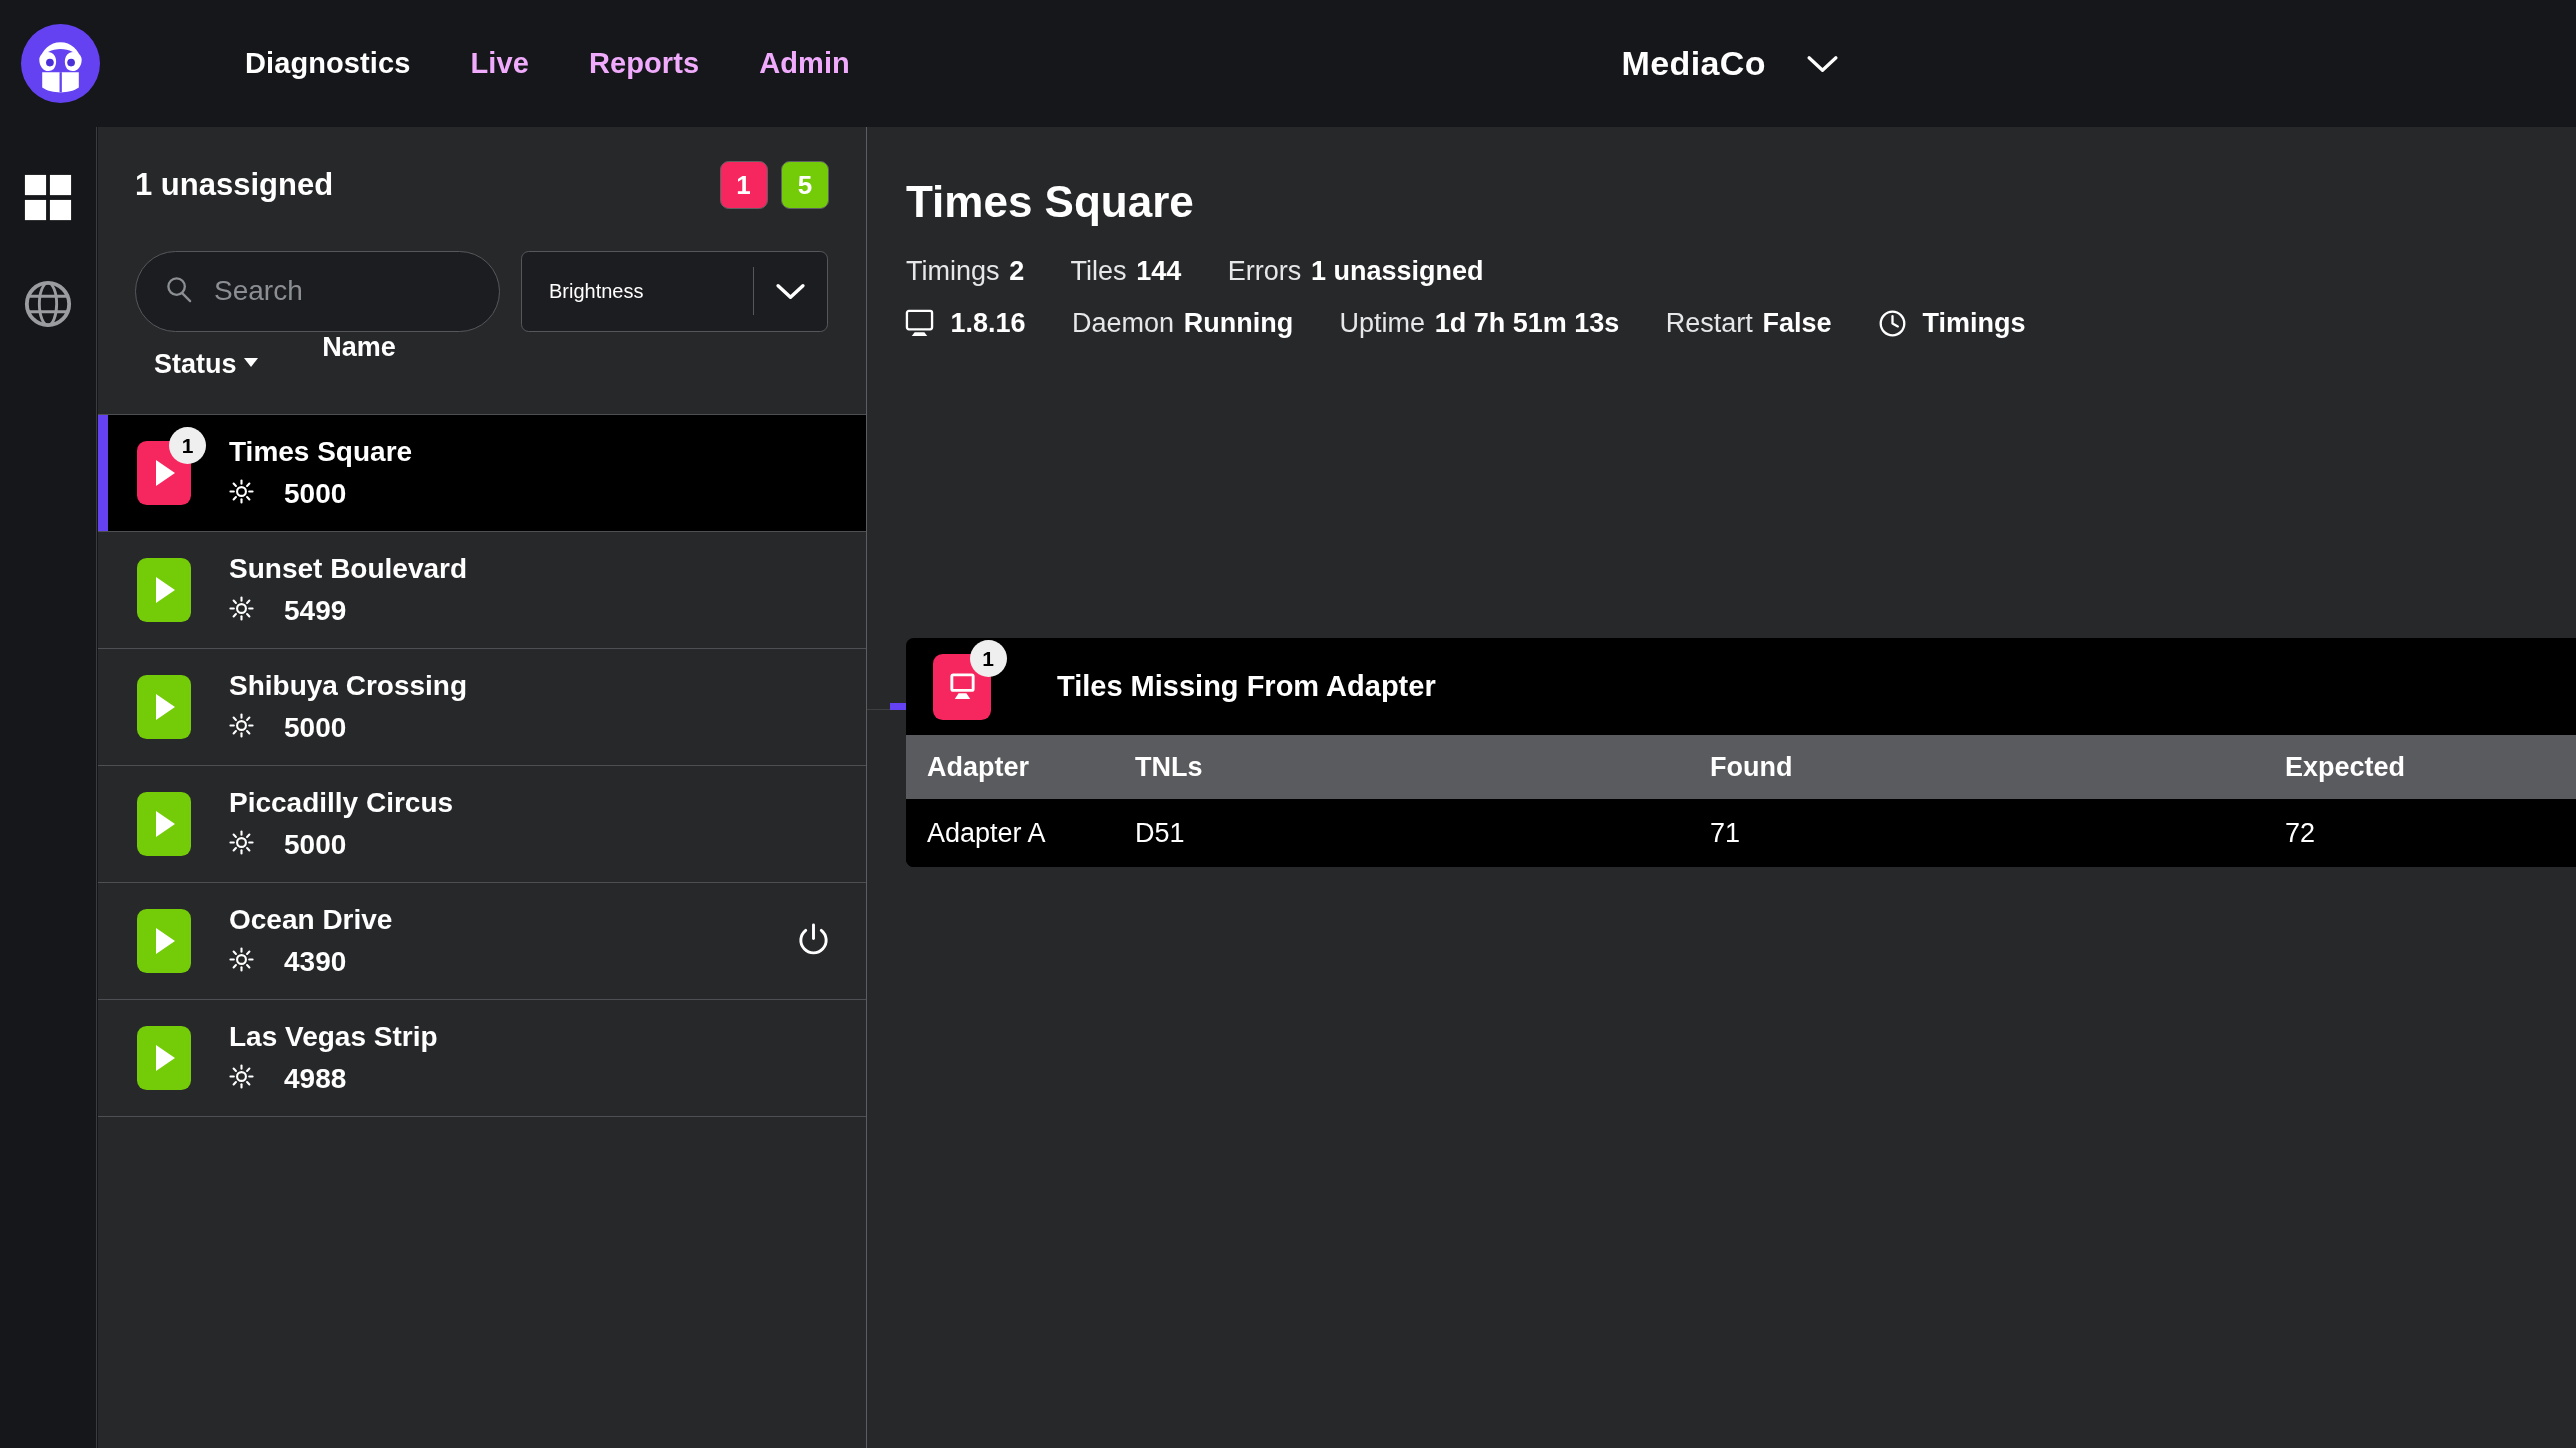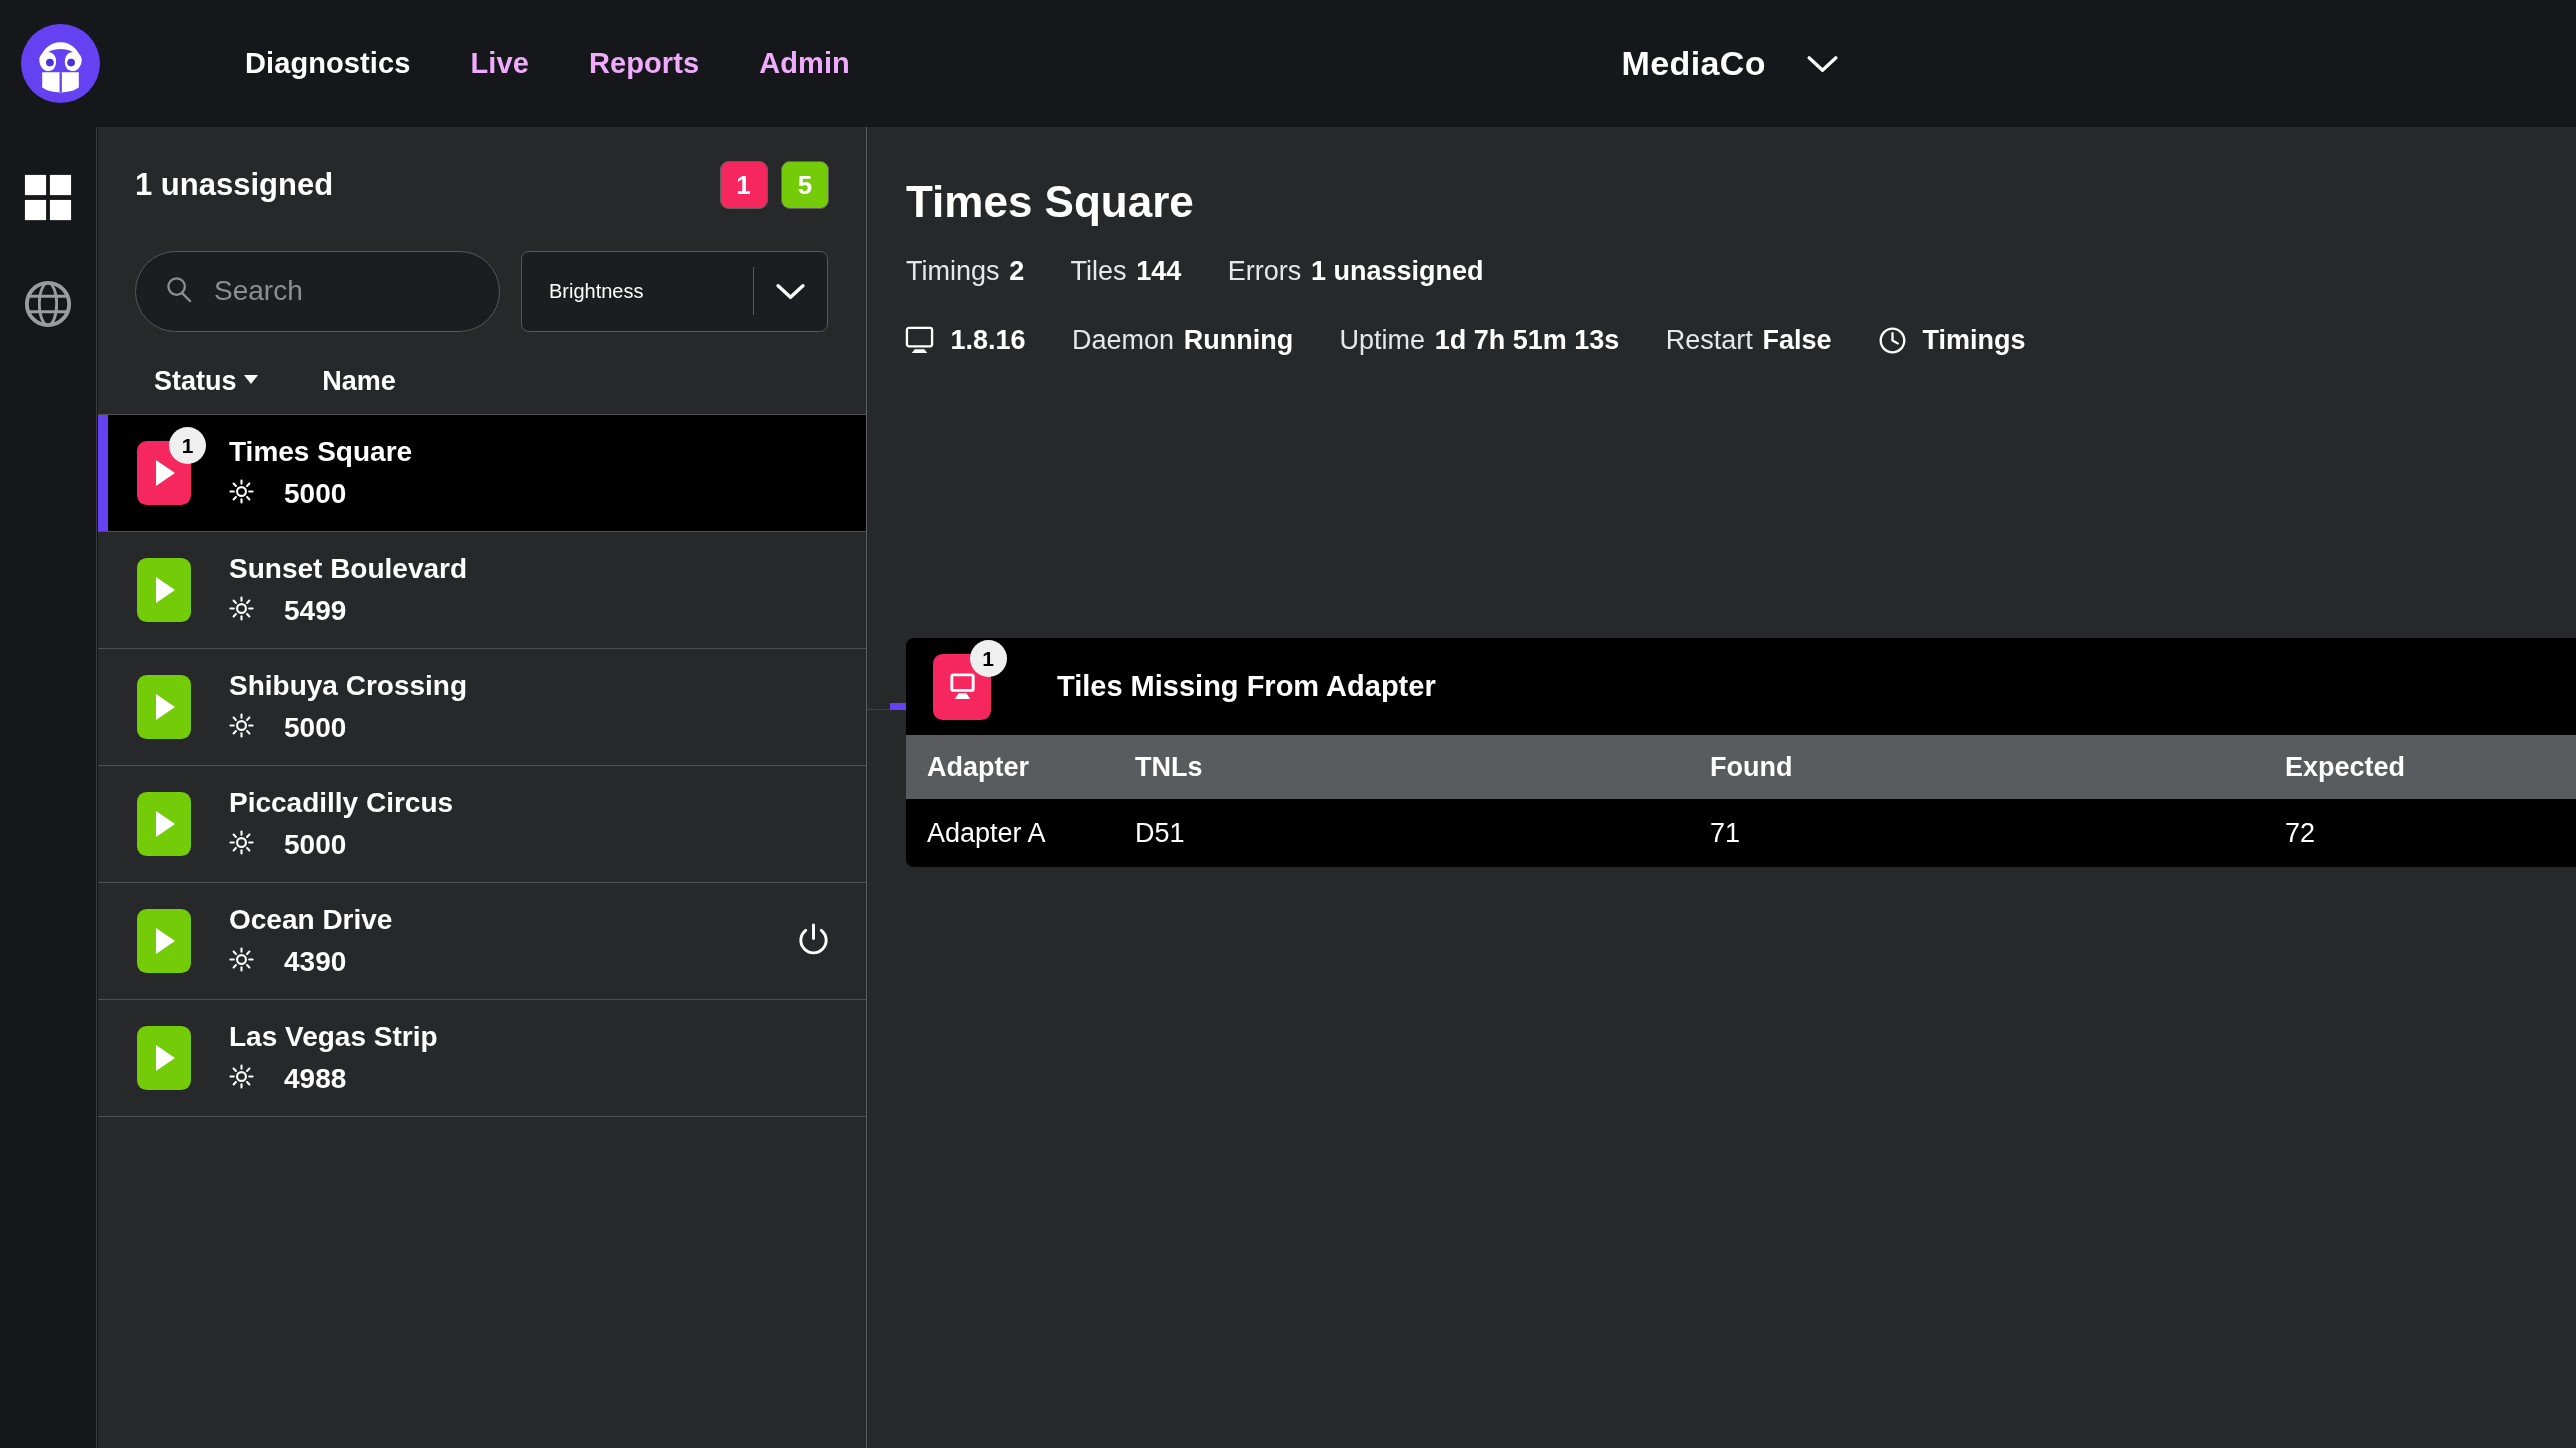--- a/index.html
+++ b/index.html
@@ -86,21 +86,21 @@
     border: 1px solid #55575a; background: #1c1d20;
     display: flex; align-items: center; justify-content: space-between;
     padding: 0 0 0 27px;
   }
   .select-val { font-size: 20px; color: #ffffff; }
   .select-div { width:1px; height: 48px; background: #55575a; }
   .select-caret { width: 73px; display: flex; align-items: center; justify-content: center; }
 
   
   .list-head {
-    display: flex; align-items: flex-end; height: 83px;
+    display: flex; height: 83px;
     padding-left: 56px; padding-bottom: 17px;
     border-bottom: 1px solid #4d4f52;
   }
   .lh-status { font-size: 27px; font-weight: bold; color: #ffffff; display:flex; align-items:center; gap: 7.7px; cursor:pointer;}
   .lh-name { font-size: 27px; font-weight: bold; color: #ffffff; margin-left: 64px; }
   .tri-down {
     width: 0; height: 0; border-left: 7.7px solid transparent;
     border-right: 7.7px solid transparent; border-top: 9.7px solid #ffffff;
     display: inline-block; margin-bottom: 3.9px;
   }
@@ -153,21 +153,21 @@
     font-size: 44px; font-weight: bold; color: #ffffff;
     margin: 50px 0 0 39px;
   }
   .meta-row {
     display: flex; align-items: center; margin-left: 39px; margin-top: 29px;
     gap: 9.7px; flex-wrap: nowrap;
   }
   .meta-label { font-size: 27px; color: #e6e7e8; }
   .meta-value { font-size: 27px; font-weight: bold; color: #ffffff; }
   .meta-gap { width: 27px; }
-  .meta-row2 { display: flex; align-items: center; margin-left: 37px; margin-top: 38px; gap: 9.7px; }
+  .meta-row2 { display: flex; align-items: center; margin-left: 37px; margin-top: 21px; gap: 9.7px; }
   .meta-icon { display: flex; align-items: center; }
 
   .tabs {
     position: absolute; top: 510px; left: 0; width: 1709px;
     border-bottom: 1px solid #3c3e41;
     display: flex; align-items: flex-end; padding-left: 23px;
   }
   .tab {
     font-size: 29px; font-weight: bold; color: #ffffff;
     padding: 15.5px 27px 23px 27px; cursor: pointer; position: relative;

